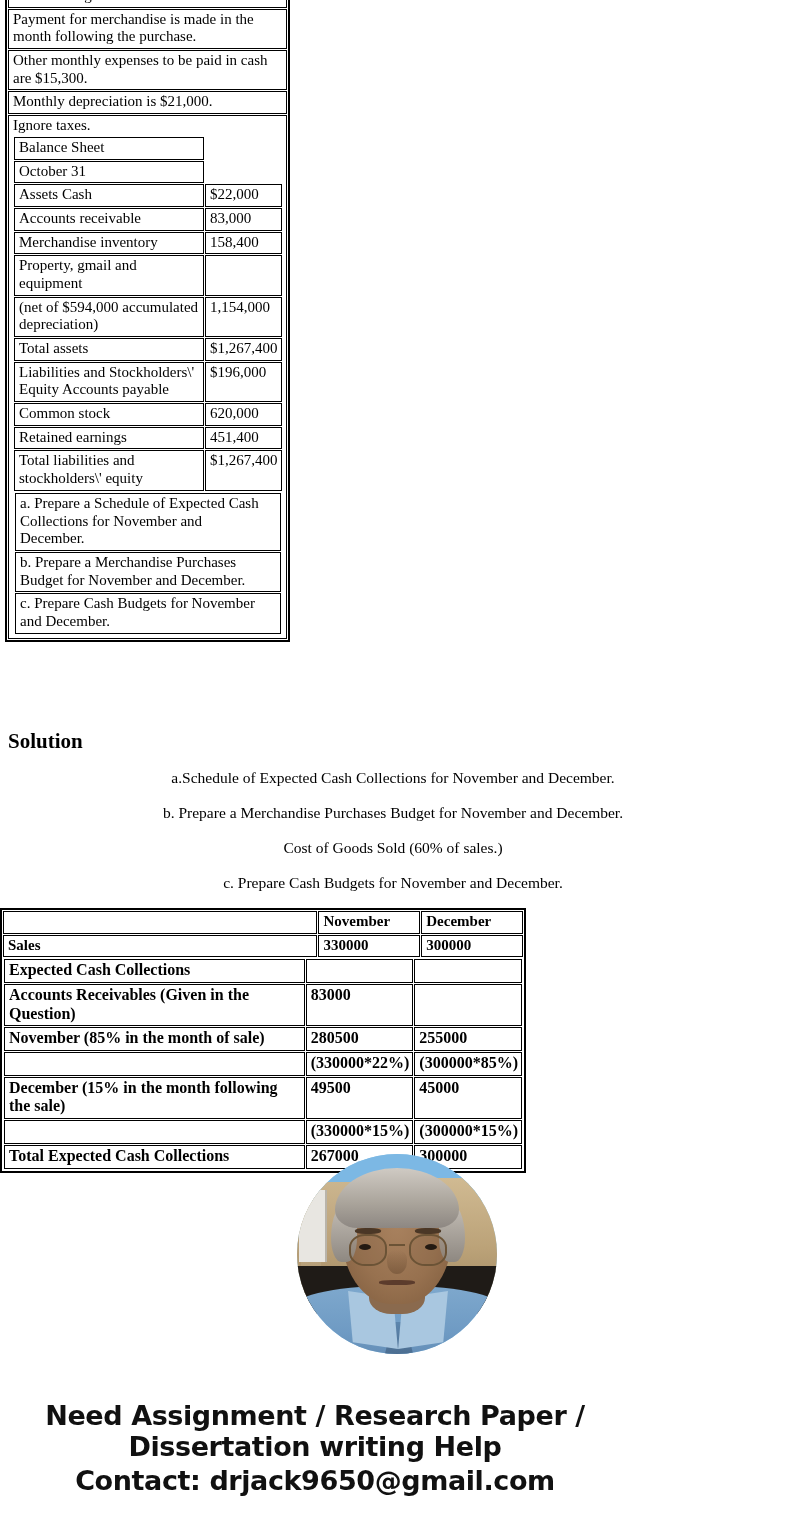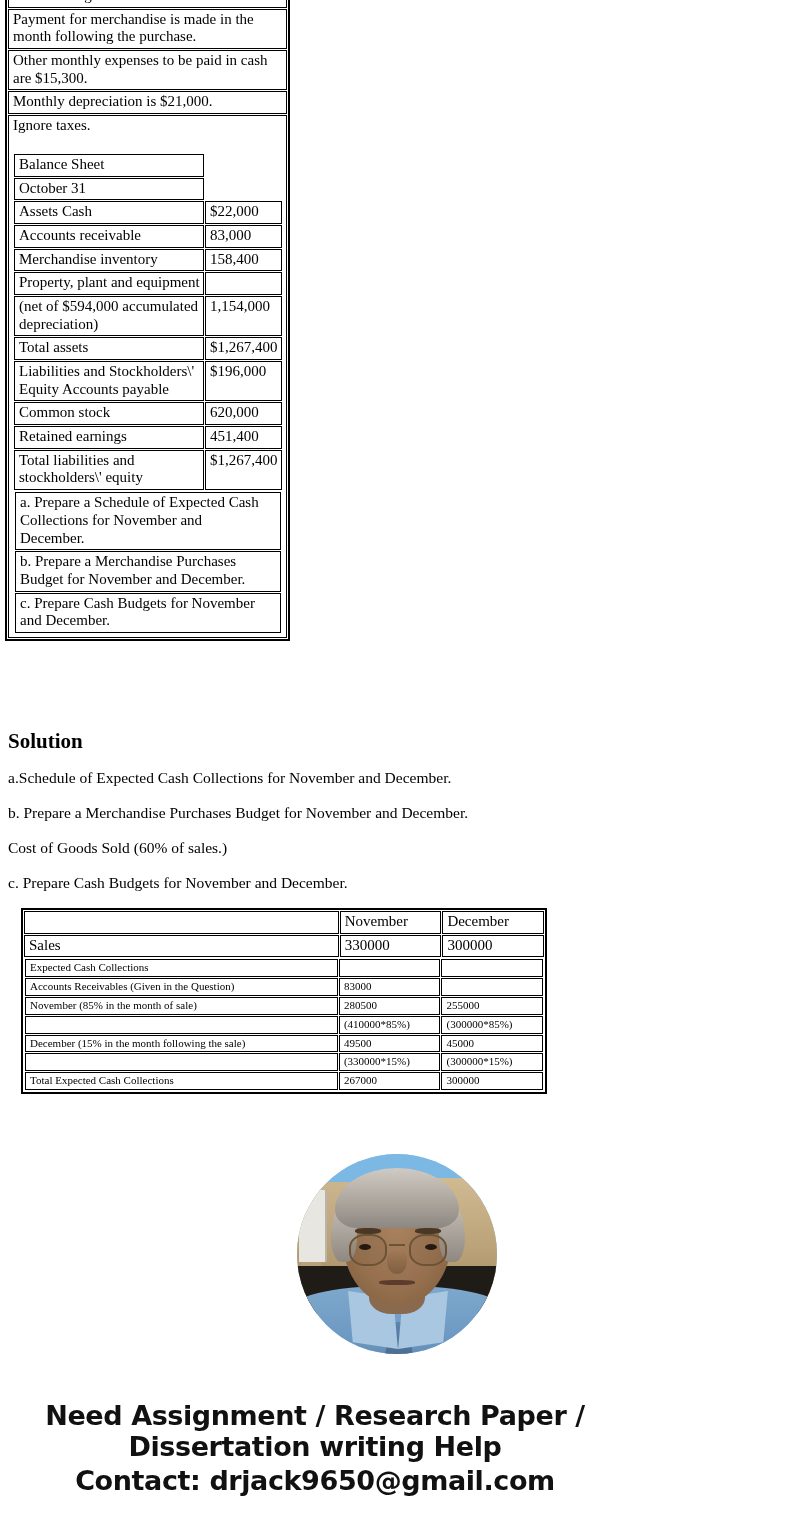--- a/index.html
+++ b/index.html
@@ -82,52 +82,54 @@
   #solution-heading {
     font-size: 21px;
     font-weight: bold;
     margin: 0 0 16px 0;
     line-height: 1.1;
   }
   .sol-p {
     font-size: 15.5px;
     margin: 0 0 18px 0;
     line-height: 1.1;
+    text-align: center;
   }
 
   
   #collections-table {
     position: absolute;
-    left: 21px;
+    left: 0;
     top: 908px;
     width: 526px;
     border: 2px solid #000;
     border-collapse: separate;
     border-spacing: 1px;
     font-size: 15px;
     line-height: 1.17;
+    font-weight: bold;
   }
   #collections-table > tbody > tr > td {
     border: 1px solid #000;
     padding: 1px 3px 2px 4px;
     vertical-align: top;
   }
   #collections-table td.holder {
     border: 0 none;
     padding: 0;
   }
   .k-label { width: 318px; margin-left: 32px; }
   .k-nov   { width: 94px; }
   .k-dec   { width: 94px; }
 
   table.inner2 {
     width: 100%;
     border-collapse: separate;
     border-spacing: 1px;
-    font-size: 11px;
+    font-size: 16px;
     line-height: 1.17;
   }
   table.inner2 > tbody > tr > td {
     border: 1px solid #000;
     padding: 1px 3px 2px 4px;
     vertical-align: top;
   }
 
   
   #portrait {
@@ -292,21 +294,21 @@
     <tr>
       <td>Other monthly expenses to be paid in cash are $15,300.</td>
     </tr>
     <tr>
       <td>Monthly depreciation is $21,000.</td>
     </tr>
     <tr>
       <td>
         <div>Ignore taxes.</div>
 
-        <table class="inner" style="margin-top:18px;">
+        <table class="inner" style="margin-top:1px;">
           <tbody>
             <tr>
               <td class="c-label">Balance Sheet</td>
               <td class="c-val empty-noborder"></td>
             </tr>
             <tr>
               <td class="c-label">October 31</td>
               <td class="c-val empty-noborder"></td>
             </tr>
 
@@ -316,21 +318,21 @@
             </tr>
             <tr>
               <td class="c-label">Accounts receivable</td>
               <td class="c-val">83,000</td>
             </tr>
             <tr>
               <td class="c-label">Merchandise inventory</td>
               <td class="c-val">158,400</td>
             </tr>
             <tr>
-              <td class="c-label">Property, plant and equipment</td>
+              <td class="c-label">Property, gmail and equipment</td>
               <td class="c-val"></td>
             </tr>
             <tr>
               <td class="c-label">(net of $594,000 accumulated depreciation)</td>
               <td class="c-val">1,154,000</td>
             </tr>
             <tr>
               <td class="c-label">Total assets</td>
               <td class="c-val">$1,267,400</td>
             </tr>
@@ -409,21 +411,21 @@
               <td class="k-nov">83000</td>
               <td class="k-dec"></td>
             </tr>
             <tr>
               <td class="k-label">November (85% in the month of sale)</td>
               <td class="k-nov">280500</td>
               <td class="k-dec">255000</td>
             </tr>
             <tr>
               <td class="k-label"></td>
-              <td class="k-nov">(410000*85%)</td>
+              <td class="k-nov">(330000*22%)</td>
               <td class="k-dec">(300000*85%)</td>
             </tr>
             <tr>
               <td class="k-label">December (15% in the month following the sale)</td>
               <td class="k-nov">49500</td>
               <td class="k-dec">45000</td>
             </tr>
             <tr>
               <td class="k-label"></td>
               <td class="k-nov">(330000*15%)</td>

